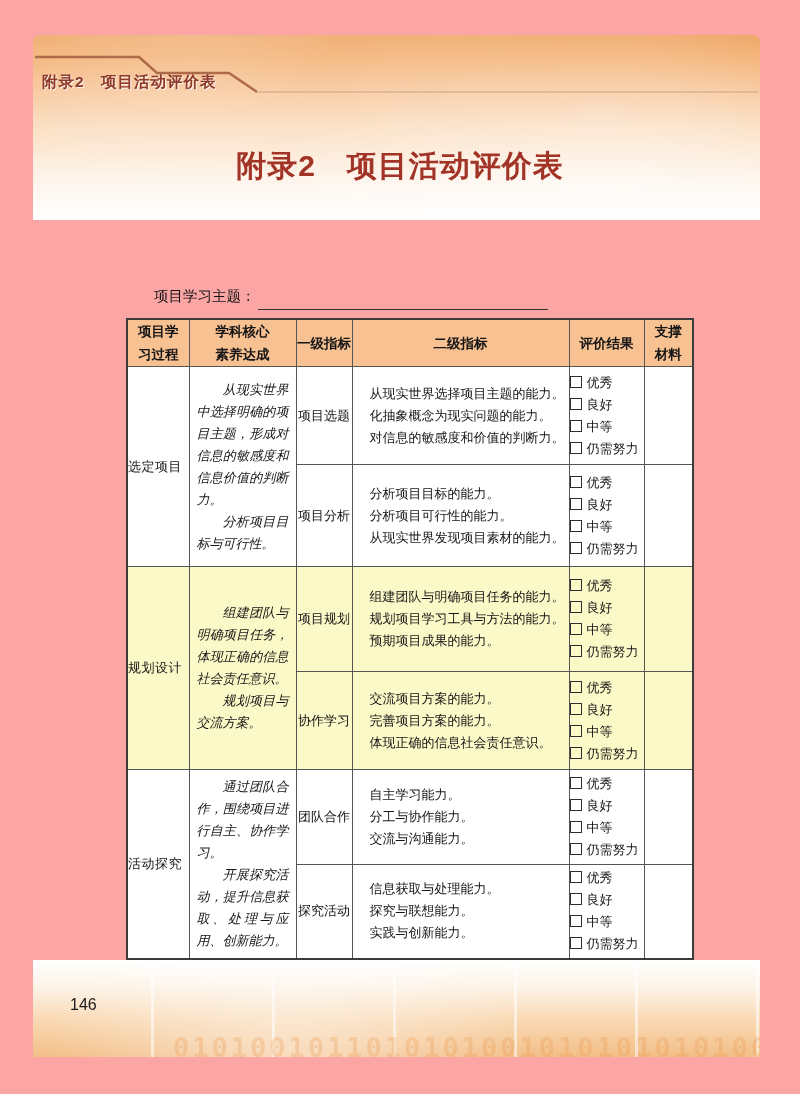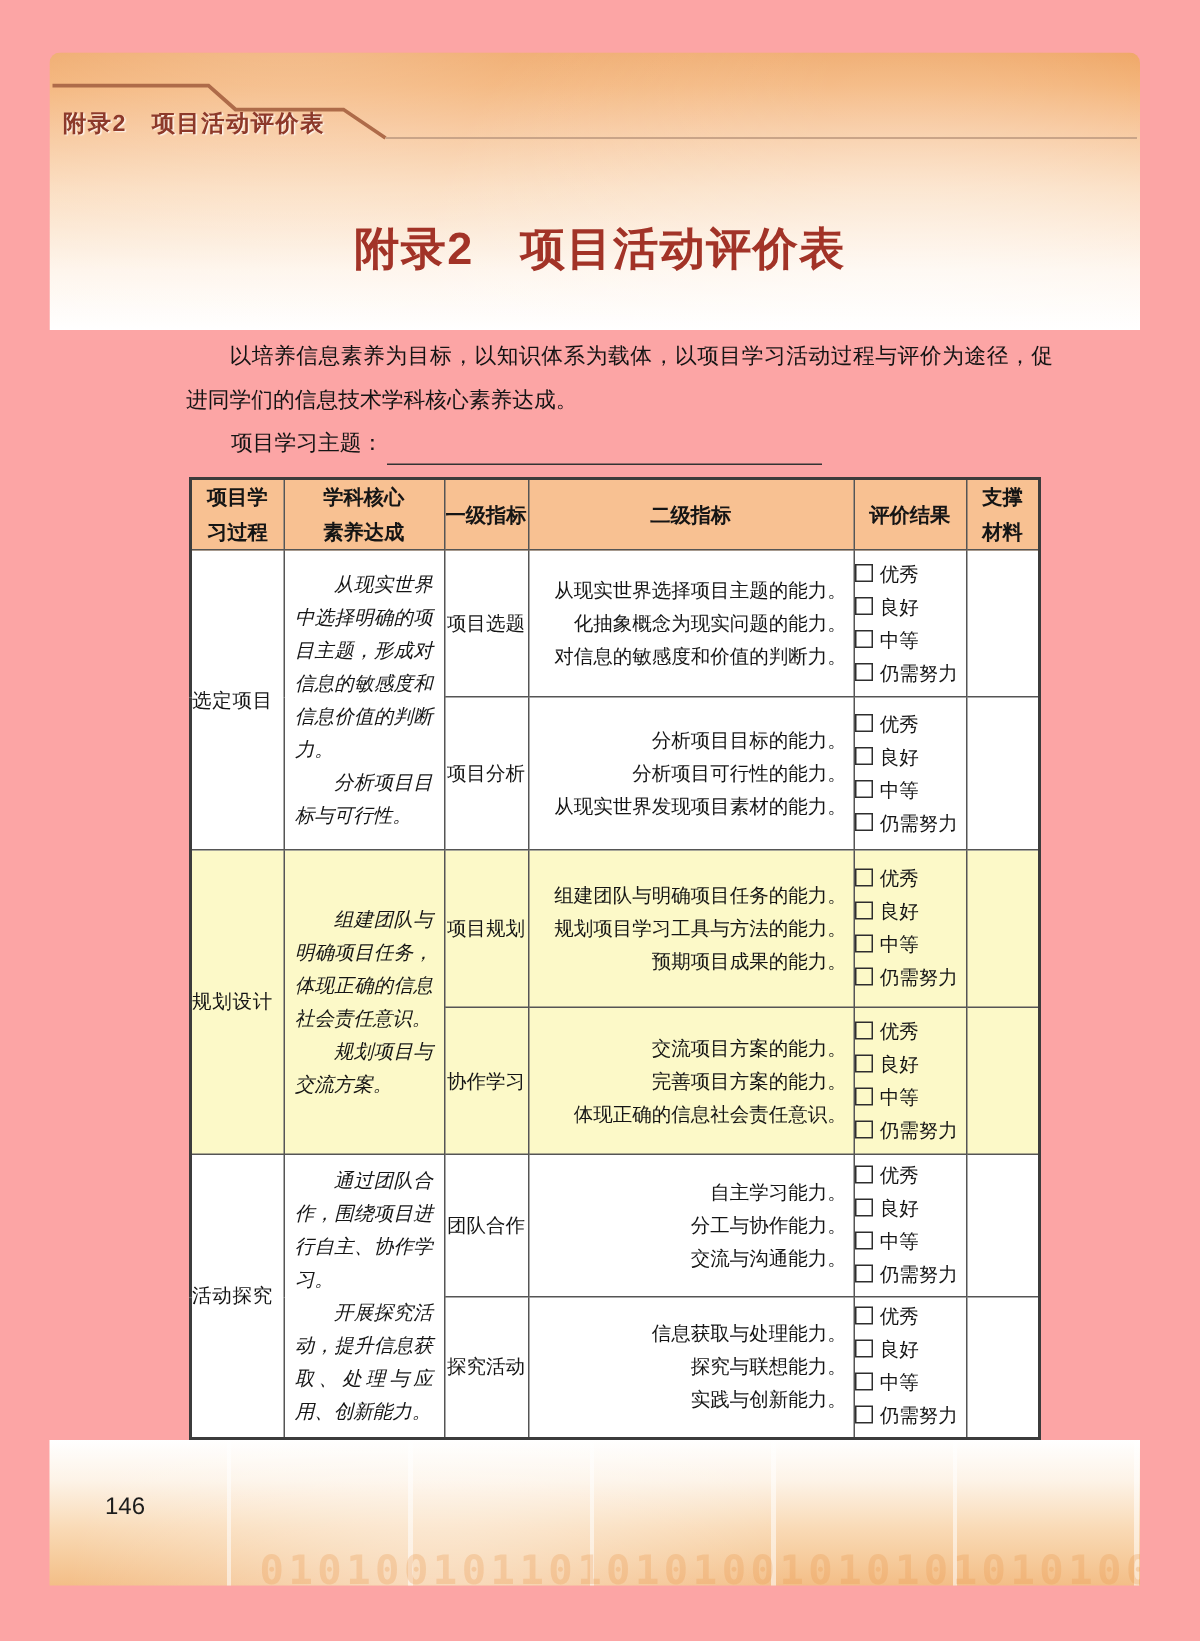--- a/index.html
+++ b/index.html
@@ -31,21 +31,21 @@
 
   
   .eval-table{position:absolute;left:126px;top:318px;border-collapse:collapse;table-layout:fixed;
     font-size:13px;color:#151515;border:2px solid #3c3c3c;background:#ffffff;}
   .eval-table th,.eval-table td{border:1px solid #555;padding:0;vertical-align:middle;}
   .eval-table thead th{background:#F8C192;font-weight:bold;font-size:13.5px;line-height:23px;text-align:center;}
   .eval-table tr.hl td{background:#FCF9C8;}
   .col-process{text-align:left;letter-spacing:0.5px;}
   .col-comp p{margin:0;text-indent:2em;text-align:justify;line-height:22px;padding:0 7px;font-style:italic;}
   .col-l1{text-align:center;}
-  .col-l2 div{line-height:22px;padding-left:17px;padding-right:4px;text-align:right;}
+  .col-l2 div{line-height:22px;padding-left:17px;padding-right:4px;}
   .col-rating{padding-left:7px;}
   .opt{line-height:22px;white-space:nowrap;}
   .cb{display:inline-block;width:10px;height:10px;border:1.5px solid #2e2e2e;
     margin-right:5px;vertical-align:-1px;background:transparent;}
 
   
   .band-bottom{position:absolute;left:33px;top:960px;width:727px;height:97px;overflow:hidden;
     background:
       repeating-linear-gradient(90deg, rgba(255,255,255,0) 0 118px, rgba(255,255,255,0.55) 118px 121px),
       radial-gradient(circle at 35% 130%, rgba(255,255,255,0.5), rgba(255,255,255,0) 50%),
@@ -64,21 +64,20 @@
   <div class="band-top">
     <svg class="step-line" viewBox="0 0 727 62" xmlns="http://www.w3.org/2000/svg">
       <polyline points="2,22 106,22 124,38 196,38 224,57" fill="none" stroke="#AE6B49" stroke-width="2.5"></polyline>
       <line x1="224" y1="57" x2="725" y2="57" stroke="#C9A488" stroke-width="1.2"></line>
     </svg>
     <div class="running-header">附录2　项目活动评价表</div>
   </div>
 
   <h1 class="page-title">附录2　项目活动评价表</h1>
 
-  <div class="intro">以培养信息素养为目标，以知识体系为载体，以项目学习活动过程与评价为途径，促进同学们的信息技术学科核心素养达成。</div>
 
   <div class="theme-line">
     <span>项目学习主题：</span><span class="theme-blank"></span>
   </div>
 
   <table class="eval-table">
     <colgroup>
       <col style="width:62px">
         <col style="width:107px">
         <col style="width:56px">

